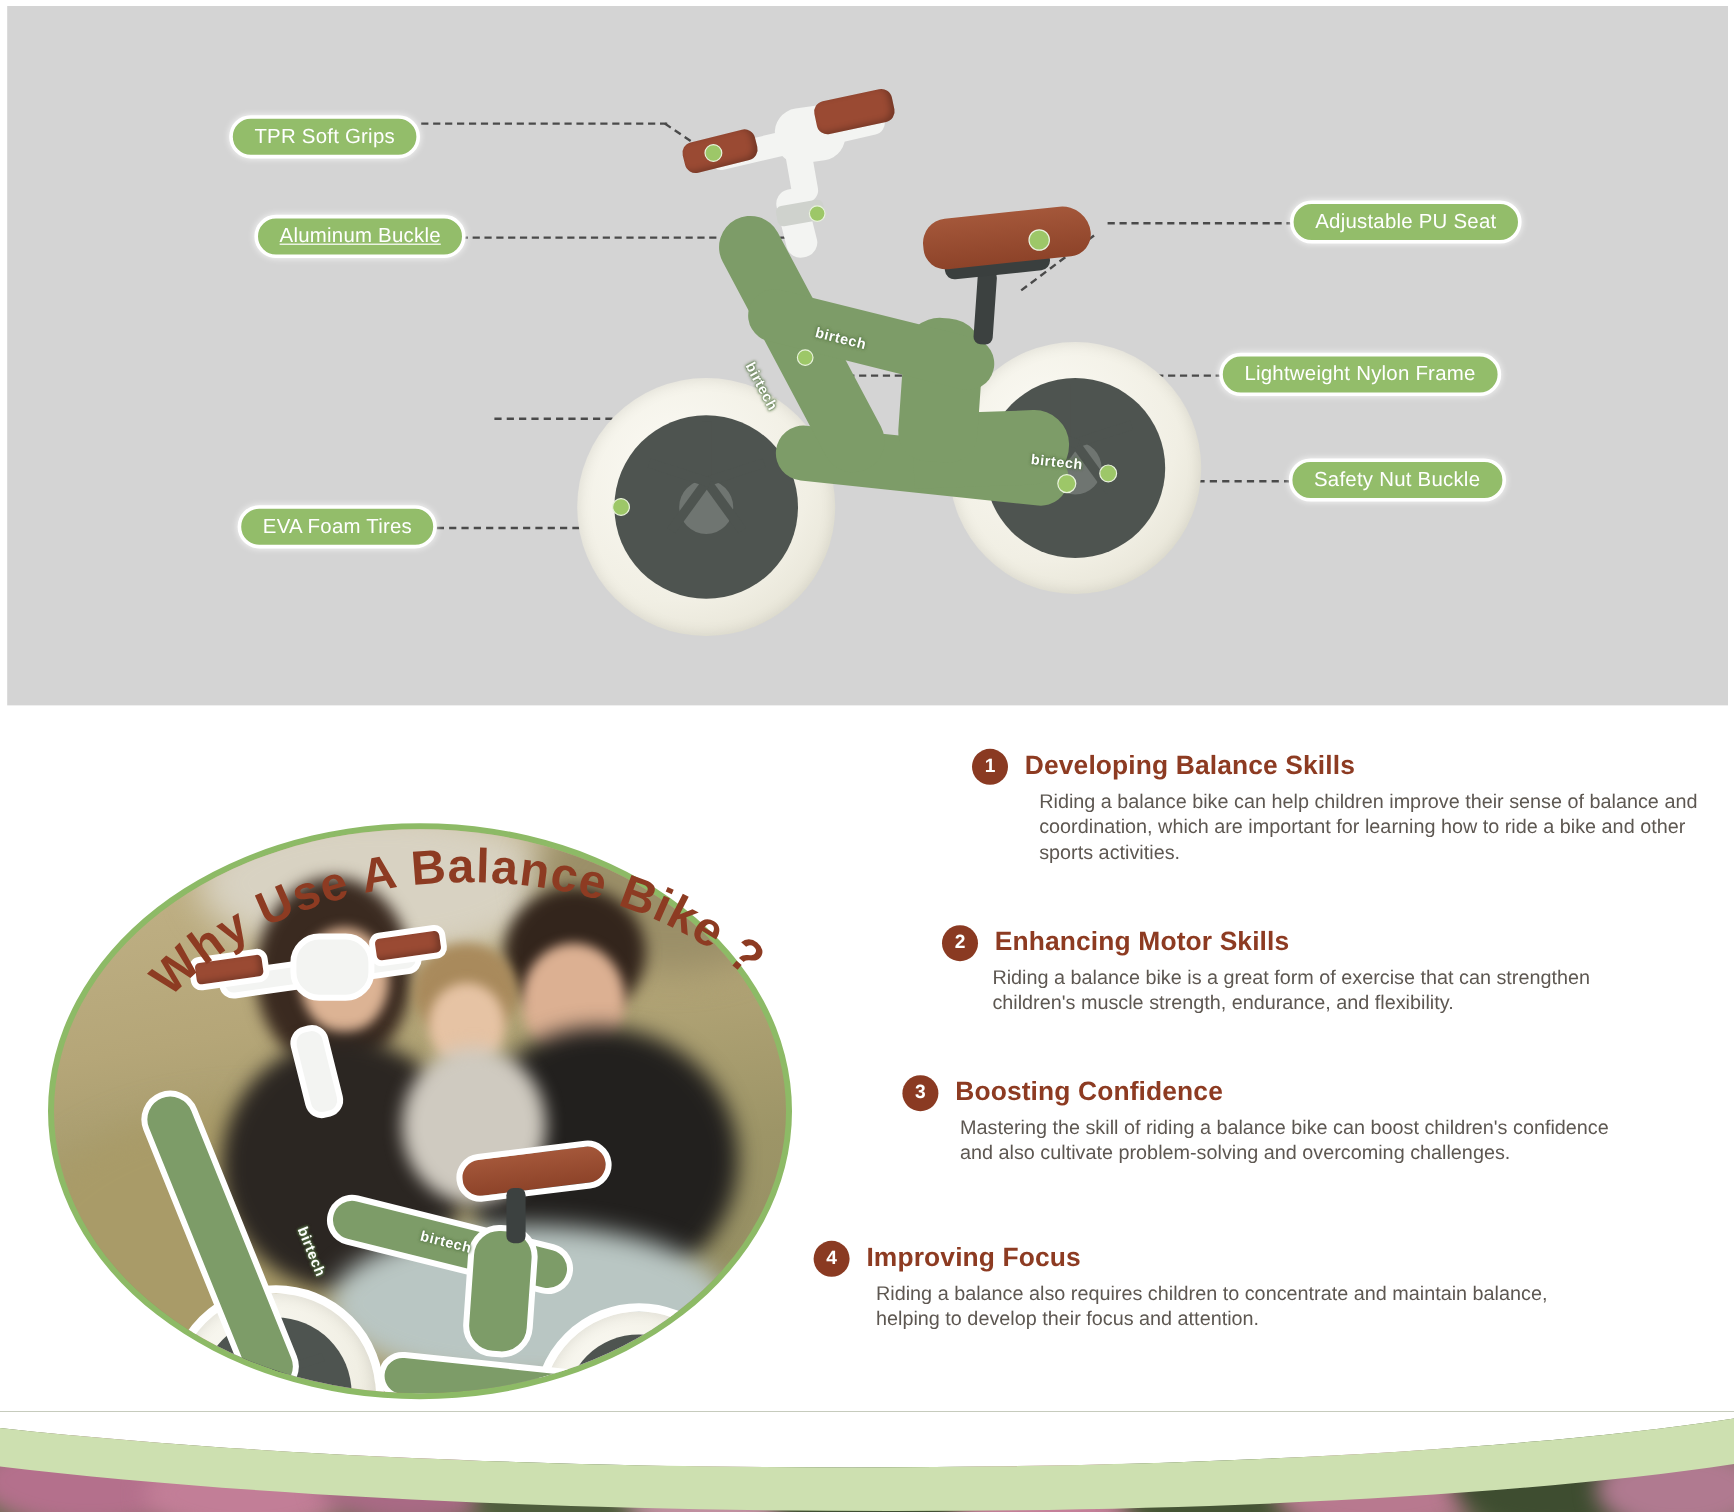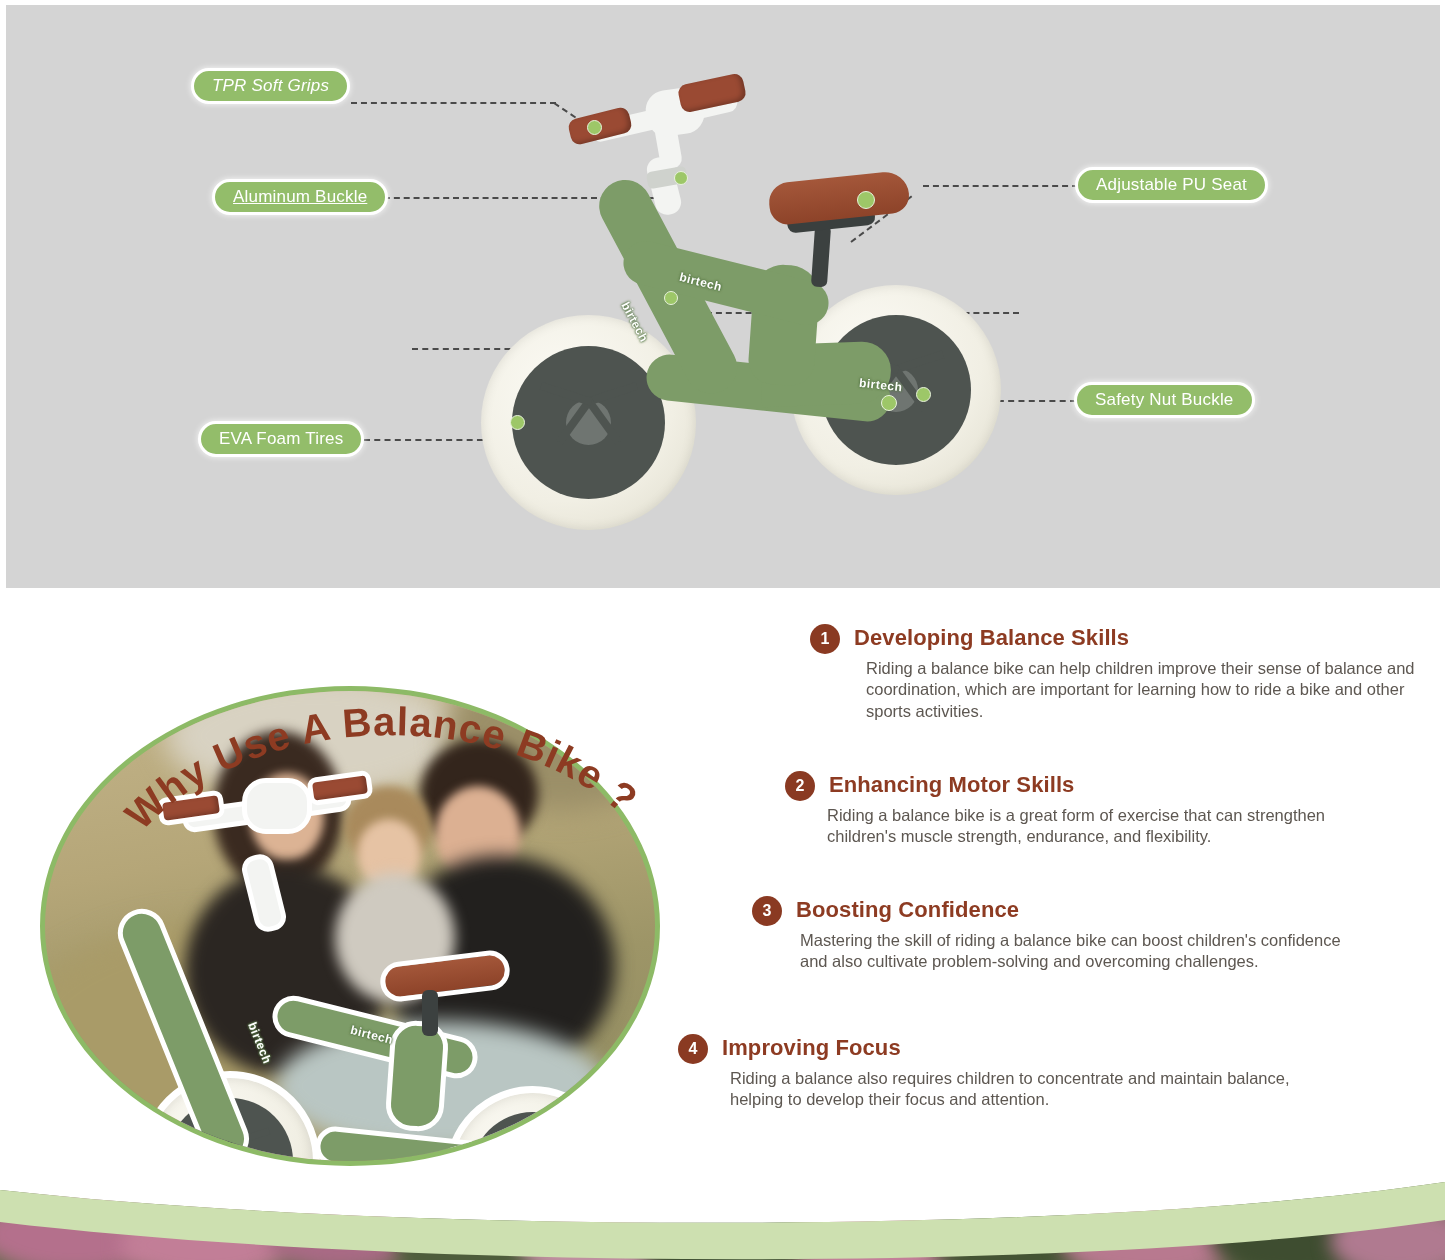--- a/index.html
+++ b/index.html
@@ -132,32 +132,35 @@
     <div class="dot-green" style="left:420px;top:330px;width:14px;height:14px;"></div>
     <div class="dot-green" style="left:49px;top:350px;width:13px;height:13px;"></div>
 
     <div class="logo-txt" style="left:218px;top:210px;transform:rotate(14deg);">birtech</div>
     <div class="logo-txt" style="left:152px;top:250px;transform:rotate(62deg);">birtech</div>
     <div class="logo-txt" style="left:398px;top:313px;transform:rotate(6deg);">birtech</div>
     <div class="dot-green" style="left:203px;top:226px;width:12px;height:12px;"></div>
     <div class="dot-green" style="left:455px;top:322px;width:13px;height:13px;"></div>
   </div>
 
-  <div class="feat-pill" style="left:185px;top:63px;font-style:italic;">
+  <div class="feat-pill" style="left:185px;top:91px;">
     <span>TPR Soft Grips</span>
   </div>
   <div class="feat-pill" style="left:206px;top:174px;text-decoration:underline;">
     <span>Aluminum Buckle</span>
   </div>
   <div class="feat-pill" style="left:192px;top:416px;">
     <span>EVA Foam Tires</span>
   </div>
 
   <div class="feat-pill" style="left:1069px;top:162px;">
     <span>Adjustable PU Seat</span>
+  </div>
+  <div class="feat-pill" style="left:1010px;top:289px;">
+    <span>Lightweight Nylon Frame</span>
   </div>
   <div class="feat-pill" style="left:1068px;top:377px;">
     <span>Safety Nut Buckle</span>
   </div>
 </div>
 
 <div id="why-section">
 
   <div id="oval-photo">
     <div class="photo-bg"></div>

